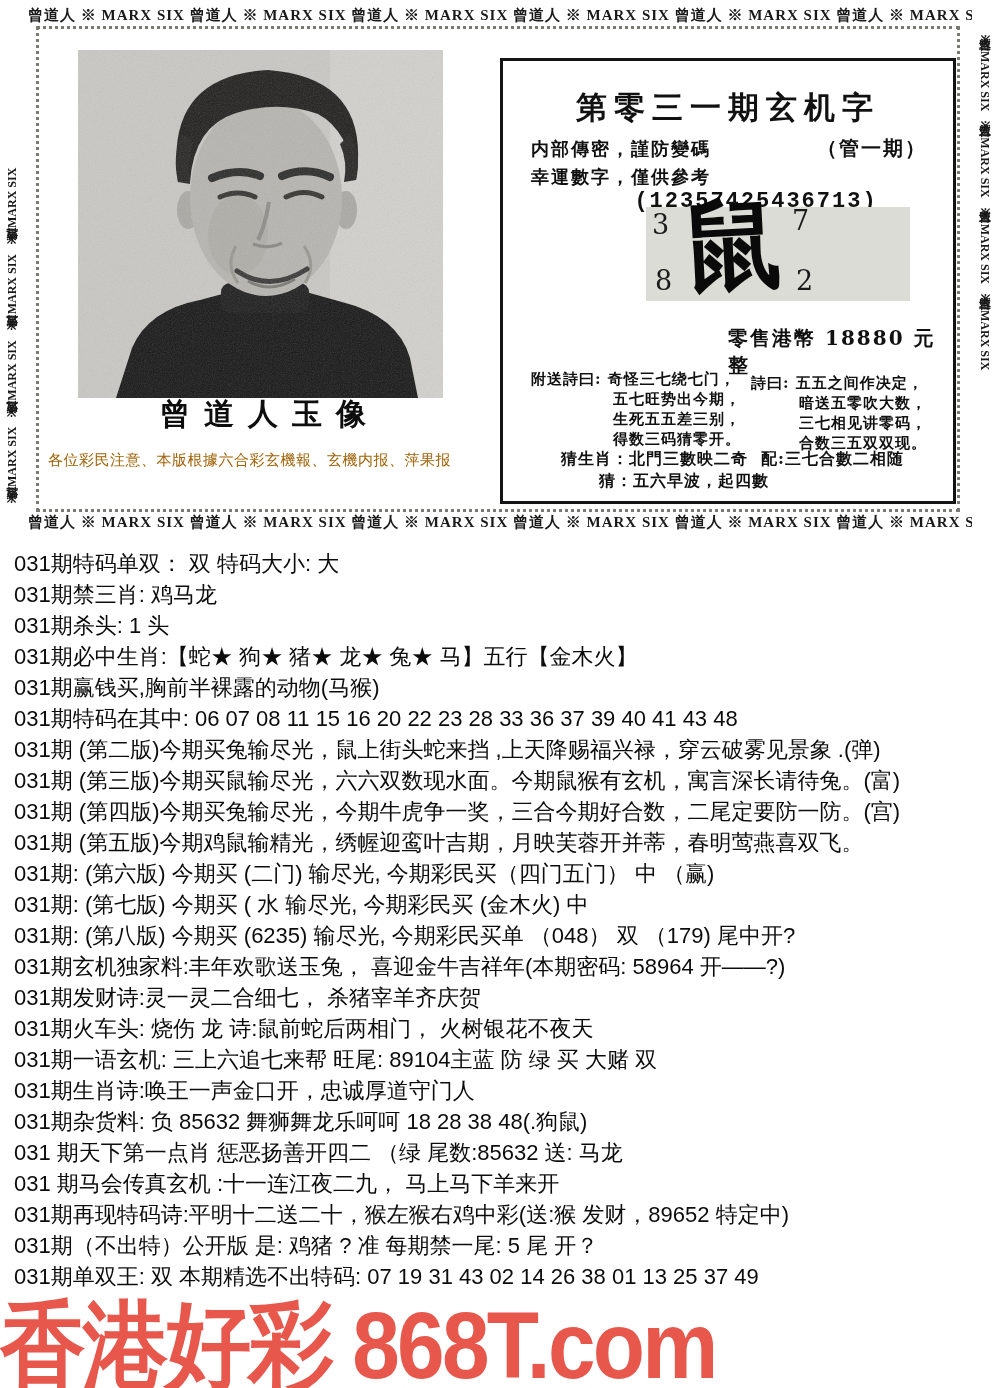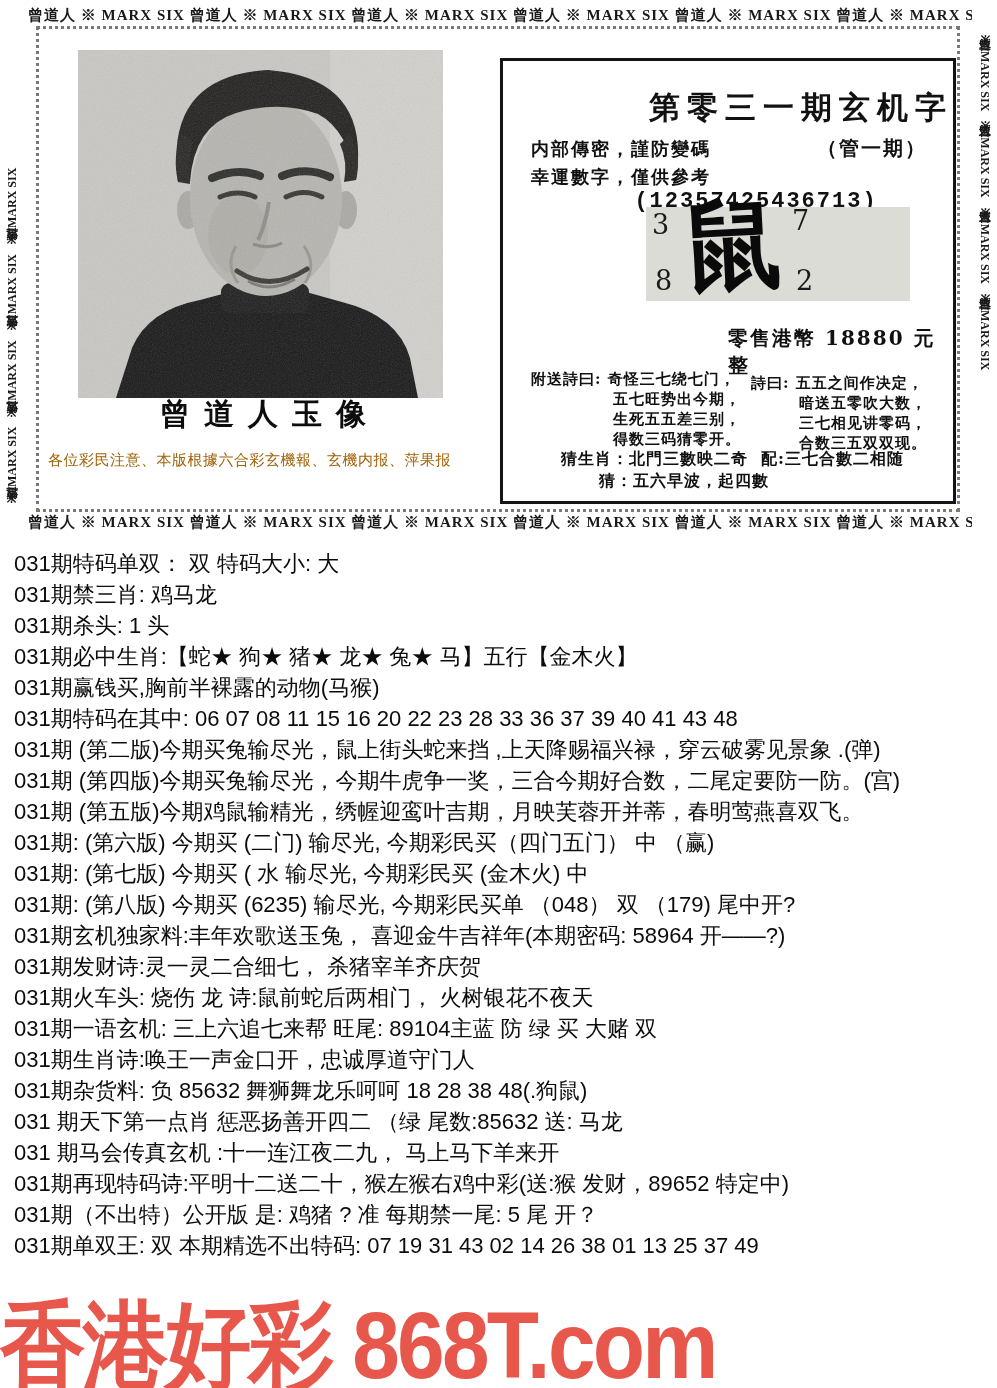--- a/index.html
+++ b/index.html
@@ -21,21 +21,21 @@
   .photo{position:absolute;left:78px;top:50px;width:365px;height:348px;}
   .caption{position:absolute;left:60px;top:394px;width:420px;text-align:center;
            font-family:"DejaVu Serif",serif;font-weight:bold;font-size:30px;letter-spacing:14px;color:#0d0d0d;}
   .notice{position:absolute;left:48px;width:440px;font-family:"DejaVu Serif",serif;font-weight:normal;
           font-size:15px;letter-spacing:0.5px;color:#a16207;white-space:nowrap;overflow:hidden;}
   .notice1{top:451px;}
   .notice2{top:475px;}
 
   
   .mystic-box{position:absolute;left:500px;top:58px;width:450px;height:440px;border:3px solid #141414;}
-  .mb-title{position:absolute;top:26px;left:0;width:100%;text-align:right;
+  .mb-title{position:absolute;top:26px;left:0;width:100%;text-align:center;
             font-family:"DejaVu Serif",serif;font-weight:bold;font-size:31px;letter-spacing:7px;}
   .mb-sub{position:absolute;top:76px;left:28px;font-family:"DejaVu Serif",serif;font-weight:bold;font-size:18px;letter-spacing:2px;}
   .mb-issue{position:absolute;top:74px;right:26px;font-family:"DejaVu Serif",serif;font-weight:bold;font-size:20px;letter-spacing:2px;}
   .mb-lucky{position:absolute;top:104px;left:28px;font-family:"DejaVu Serif",serif;font-weight:bold;font-size:18px;letter-spacing:2px;}
   .mb-nums{position:absolute;top:128px;left:0;width:92%;text-align:center;
            font-family:Liberation Mono, monospace;font-weight:bold;font-size:22px;letter-spacing:2px;padding-left:46px;}
   .mb-zodiac{position:absolute;left:143px;top:146px;width:264px;height:94px;background:#dcdcd6;}
   .zodiac-char{position:absolute;left:38px;top:-16px;font-family:"DejaVu Serif",serif;font-weight:bold;
                font-size:98px;line-height:1.1;transform:rotate(-3deg);color:#0a0a0a;}
   .corner-num{position:absolute;font-family:"DejaVu Serif",serif;font-size:27px;color:#1a1a1a;}
@@ -156,20 +156,21 @@
   </div>
 
   <div class="tips">
     <div class="tip-line">031期特码单双：  双   特码大小:  大</div>
     <div class="tip-line">031期禁三肖: 鸡马龙</div>
     <div class="tip-line">031期杀头: 1 头</div>
     <div class="tip-line">031期必中生肖:【蛇★ 狗★ 猪★ 龙★ 兔★ 马】五行【金木火】</div>
     <div class="tip-line">031期赢钱买,胸前半裸露的动物(马猴)</div>
     <div class="tip-line">031期特码在其中: 06 07 08 11 15 16 20 22 23 28 33 36 37 39 40 41 43 48</div>
     <div class="tip-line">031期 (第二版)今期买兔输尽光，鼠上街头蛇来挡 ,上天降赐福兴禄，穿云破雾见景象 .(弹)</div>
+    <div class="tip-line">031期 (第三版)今期买鼠输尽光，六六双数现水面。今期鼠猴有玄机，寓言深长请待兔。(富)</div>
     <div class="tip-line">031期 (第四版)今期买兔输尽光，今期牛虎争一奖，三合今期好合数，二尾定要防一防。(宫)</div>
     <div class="tip-line">031期 (第五版)今期鸡鼠输精光，绣幄迎鸾叶吉期，月映芙蓉开并蒂，春明莺燕喜双飞。</div>
     <div class="tip-line">031期: (第六版) 今期买 (二门) 输尽光, 今期彩民买（四门五门） 中 （赢)</div>
     <div class="tip-line">031期: (第七版) 今期买 ( 水 输尽光, 今期彩民买 (金木火) 中</div>
     <div class="tip-line">031期: (第八版) 今期买 (6235) 输尽光, 今期彩民买单 （048） 双 （179) 尾中开?</div>
     <div class="tip-line">031期玄机独家料:丰年欢歌送玉兔， 喜迎金牛吉祥年(本期密码: 58964  开——?)</div>
     <div class="tip-line">031期发财诗:灵一灵二合细七， 杀猪宰羊齐庆贺</div>
     <div class="tip-line">031期火车头: 烧伤 龙 诗:鼠前蛇后两相门， 火树银花不夜天</div>
     <div class="tip-line">031期一语玄机: 三上六追七来帮  旺尾: 89104主蓝  防 绿 买 大赌 双</div>
     <div class="tip-line">031期生肖诗:唤王一声金口开，忠诚厚道守门人</div>

